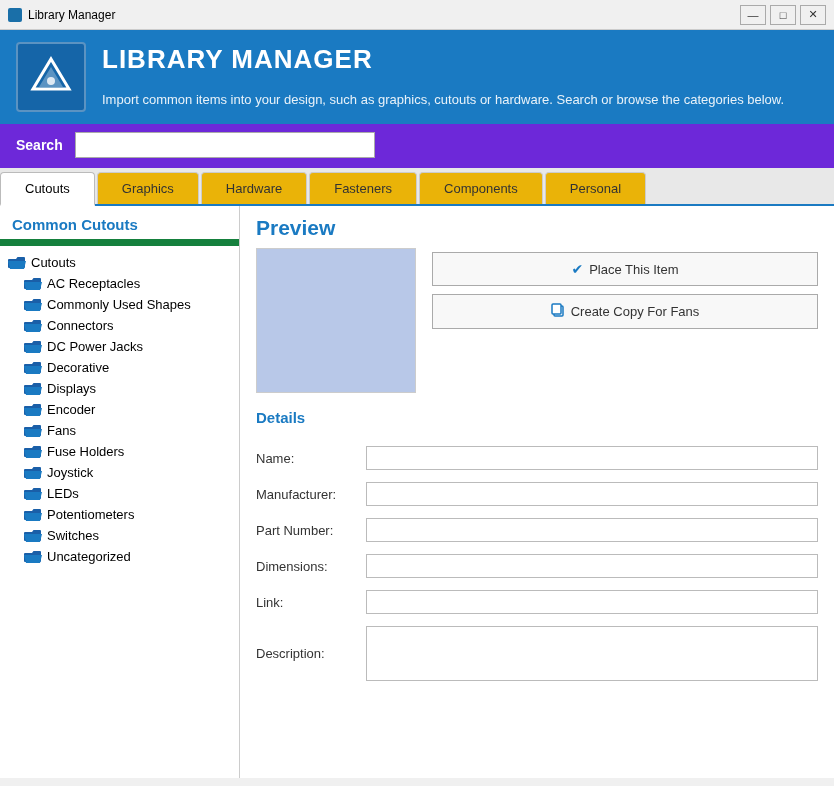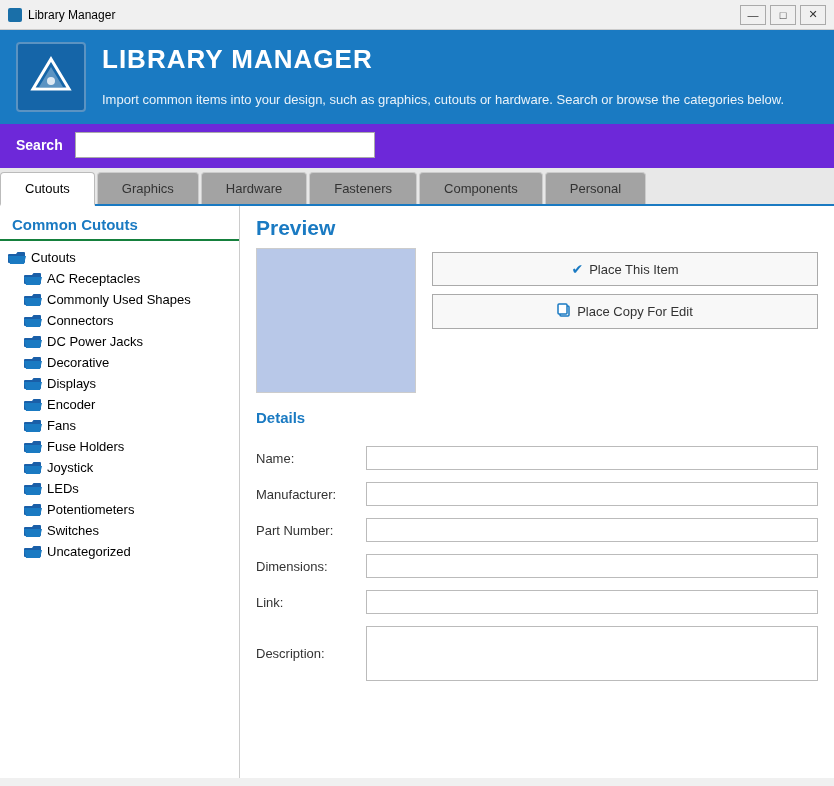--- a/index.html
+++ b/index.html
@@ -43,41 +43,41 @@
       flex: 0 0 300px; height: 26px; border: 1px solid #aaa; background: white;
       padding: 2px 6px; font-size: 13px; outline: none;
     }
 
     
     .tabs-bar {
       display: flex; background: #e8e8e8; border-bottom: 2px solid #1a7ac2; padding-top: 4px;
     }
     .tab {
       padding: 8px 24px; cursor: pointer; border: 1px solid #ccc; border-bottom: none;
-      background: #a3a3a3; margin-right: 2px; font-size: 13px; color: #333;
+      background: #eab308; margin-right: 2px; font-size: 13px; color: #333;
       border-radius: 4px 4px 0 0;
     }
     .tab.active {
       background: white; border-color: #bbb; border-bottom: 2px solid white;
       margin-bottom: -2px; color: #000; font-weight: normal;
     }
 
     
     .main-content {
       display: flex; height: calc(786px - 30px - 94px - 44px - 46px); background: white;
     }
 
     
     .left-panel {
       width: 240px; border-right: 1px solid #ccc; display: flex; flex-direction: column;
       overflow: hidden;
     }
     .panel-title {
       color: #1a7ac2; font-size: 15px; font-weight: bold; padding: 10px 12px 6px;
-      border-bottom: 2px solid #15803d;
+      border-bottom: 7px solid #15803d;
     }
     .tree-container { flex: 1; overflow-y: auto; padding: 6px 0; }
     .tree-item {
       display: flex; align-items: center; padding: 3px 8px; cursor: pointer;
       white-space: nowrap; font-size: 13px;
     }
     .tree-item.root { padding-left: 8px; }
     .tree-item.child { padding-left: 24px; }
     .folder-icon {
       width: 18px; height: 14px; margin-right: 5px; flex-shrink: 0;
@@ -328,21 +328,21 @@
           <span class="btn-icon">✔</span>
           <span>Place This Item</span>
         </button>
         <button class="action-btn">
           <span class="btn-icon">
             <svg width="14" height="14" viewBox="0 0 14 14" fill="none" xmlns="http://www.w3.org/2000/svg">
               <rect x="3" y="3" width="9" height="10" rx="1" stroke="#1a7ac2" stroke-width="1.5" fill="none"></rect>
               <rect x="1" y="1" width="9" height="10" rx="1" stroke="#1a7ac2" stroke-width="1.5" fill="white"></rect>
             </svg>
           </span>
-          <span>Place Copy For Edit</span>
+          <span>Create Copy For Fans</span>
         </button>
       </div>
     </div>
 
     <div class="details-title">Details</div>
 
     <div class="detail-row">
       <span class="detail-label">Name:</span>
       <input class="detail-input" type="text" style="">
     </div>

